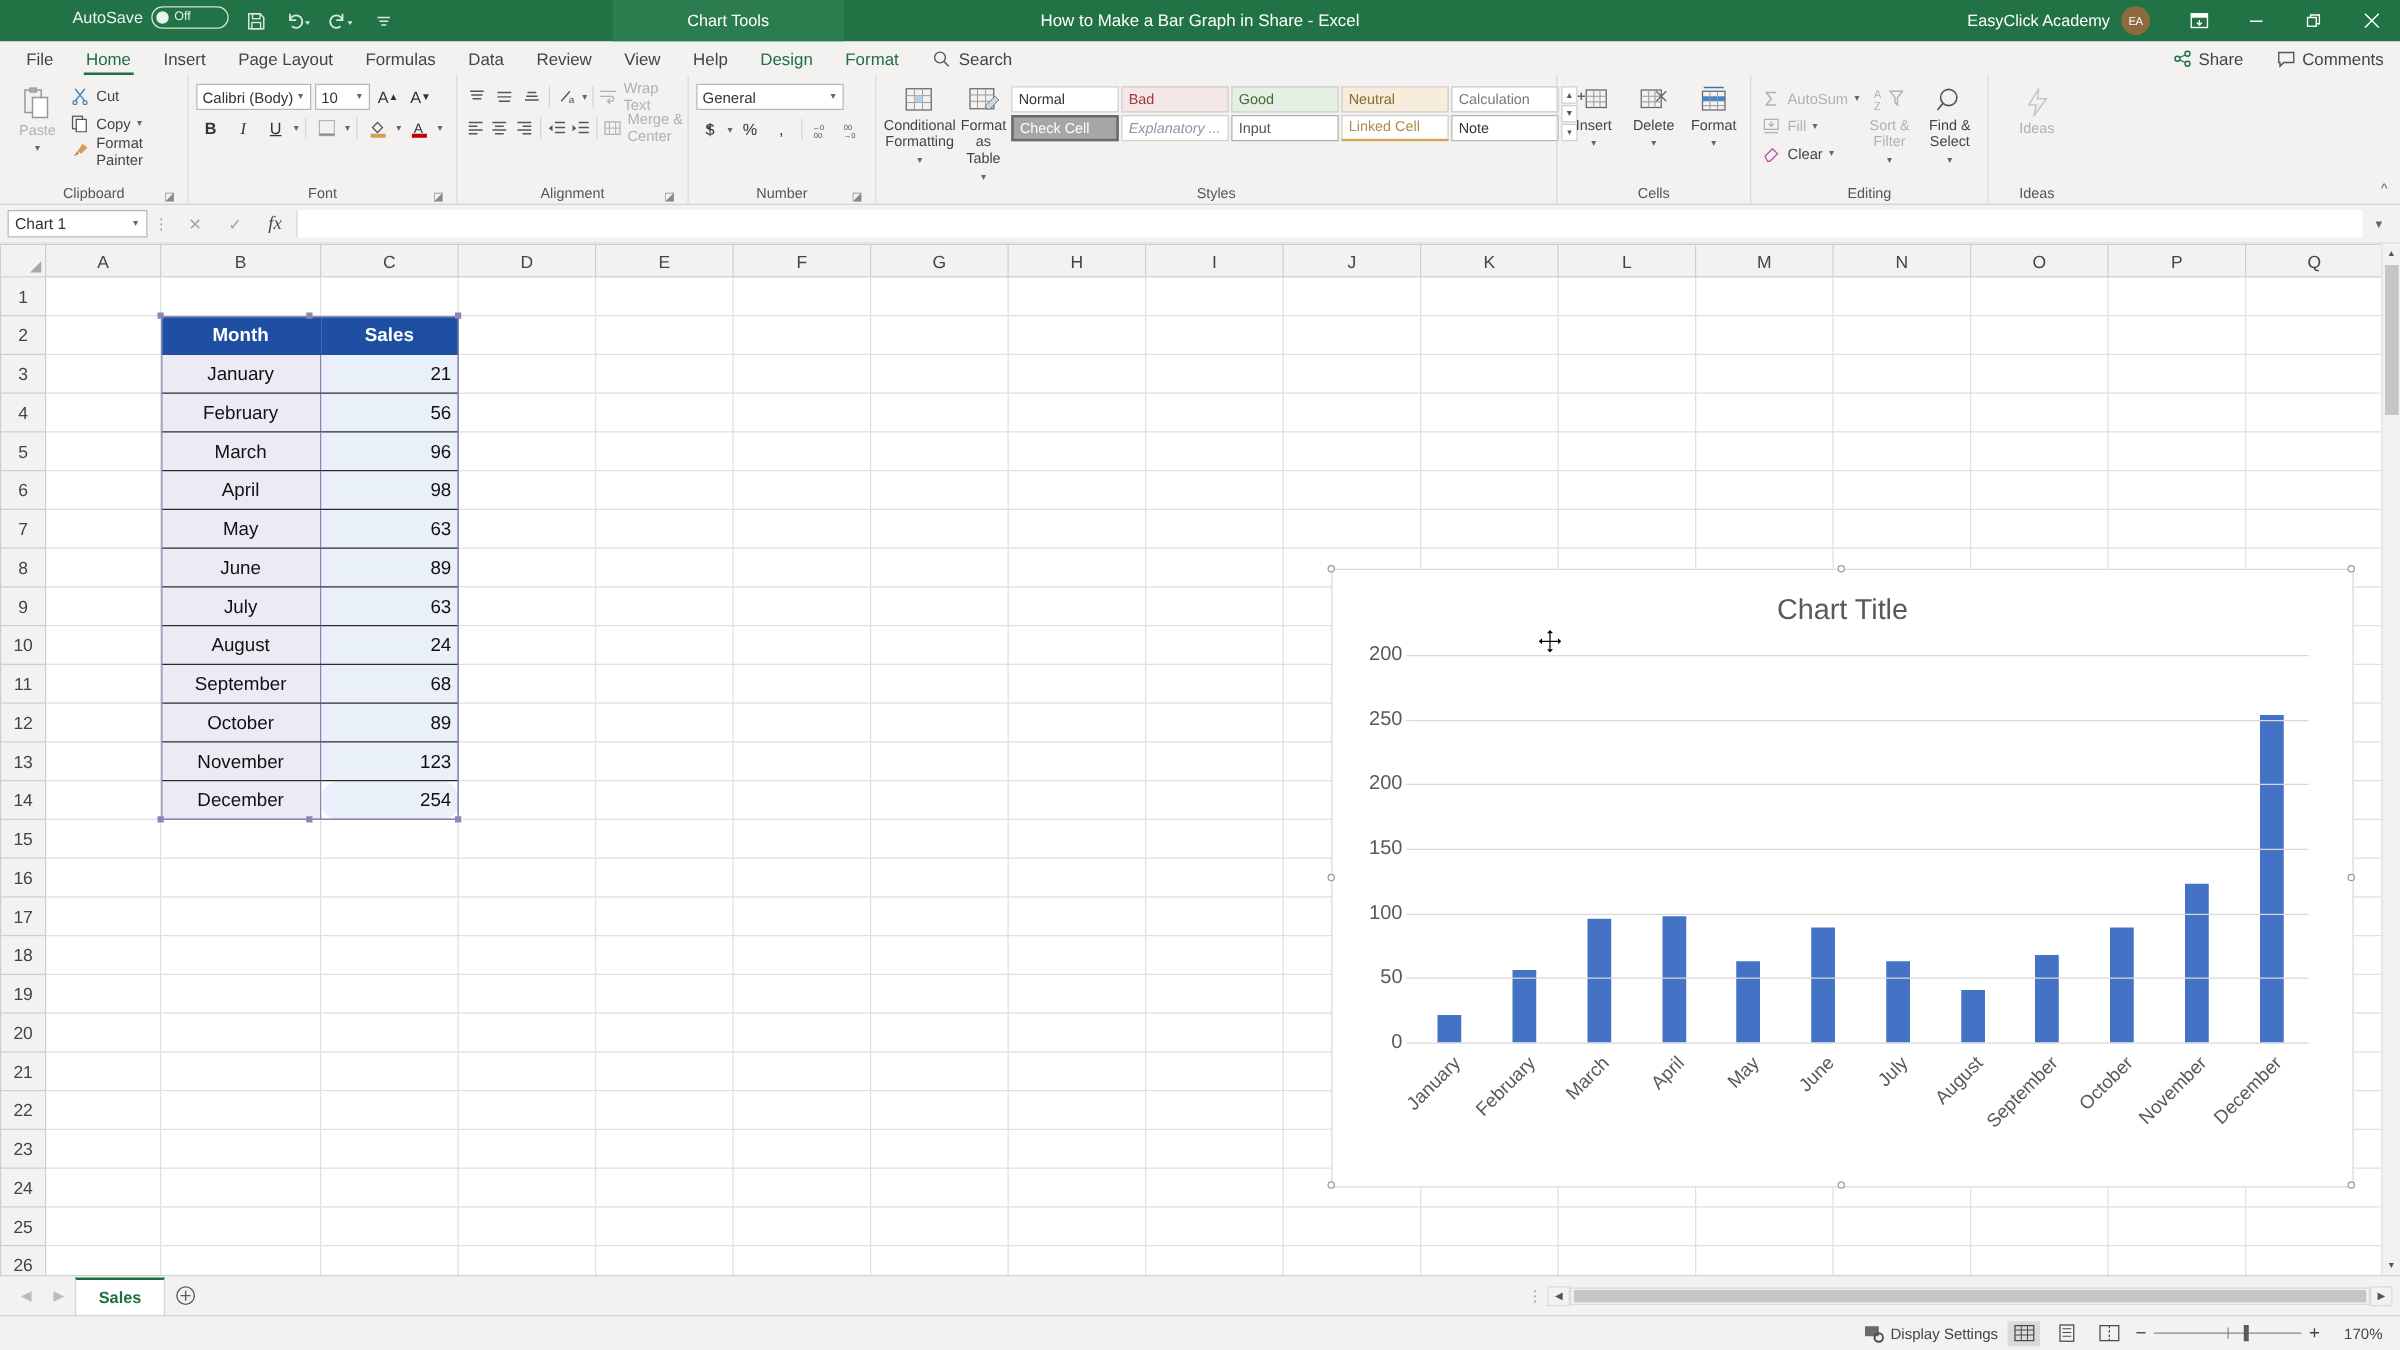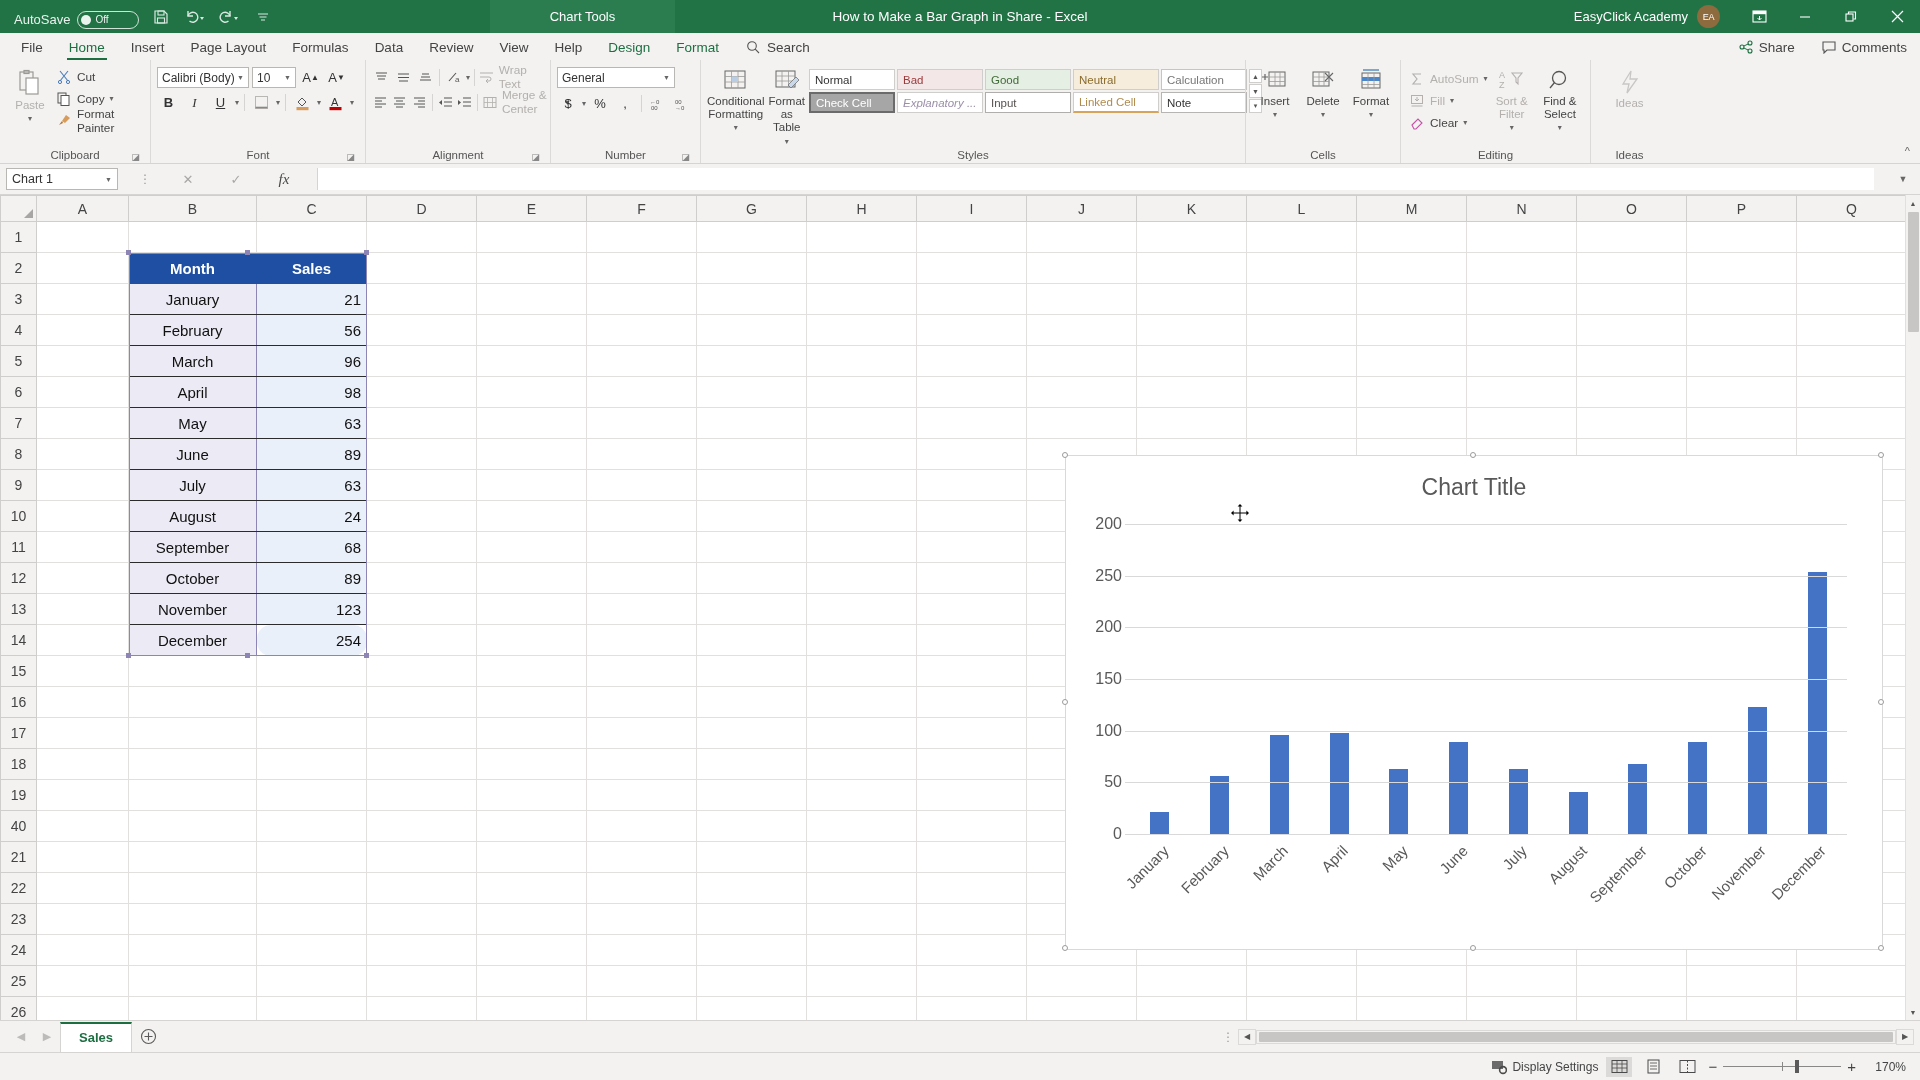--- a/index.html
+++ b/index.html
@@ -10,21 +10,21 @@
     color:#333;
     background:#fff;
   }
 
   
   .titlebar{
     height:33px; background:#217346; color:#fff;
     display:flex; align-items:center; position:relative;
     font-size:13px;
   }
-  .qat{ display:flex; align-items:flex-end; gap:10px; padding-left:14px; }
+  .qat{ display:flex; align-items:flex-start; gap:10px; padding-left:14px;margin-left:44px; }
   .autosave-wrap{ display:flex; align-items:center; gap:7px; }
   .autosave-label{ font-size:13px; color:#eaf3ee; }
   .toggle{
     width:62px;height:18px;border-radius:9px;border:1.5px solid #cfe3d6;
     display:flex;align-items:center;padding:0 3px;gap:4px;
   }
   .toggle .knob{ width:10px;height:10px;border-radius:50%;background:#eaf3ee; }
   .toggle .off{ font-size:10px;color:#eaf3ee; }
   .qicon{ width:24px;height:24px;display:flex;align-items:center;justify-content:center;opacity:.92;}
   .qicon svg{ display:block; }
@@ -124,21 +124,21 @@
   .scell{
     border:1px solid #d0cecc; font-size:11.5px; display:flex;align-items:center;
     padding:0 5px; background:#fff; color:#333; overflow:hidden; white-space:nowrap;
   }
   .gallery-scroll{ display:flex;flex-direction:column;gap:1px;margin-left:2px; }
   .gsbtn{ width:13px;height:14px;border:1px solid #d0cecc;background:#fff;display:flex;align-items:center;justify-content:center;font-size:7px;color:#555;}
 
   
   .fbar{
     height:31px; background:#f3f2f1; display:flex; align-items:center;
-    border-bottom:1px solid #d6d4d2; padding:0 6px; gap:18px;
+    border-bottom:1px solid #d6d4d2; padding:0 6px; gap:2px;
   }
   .namebox{
     width:112px;height:22px;border:1px solid #b9b7b4;background:#fff;
     display:flex;align-items:center;justify-content:space-between;padding:0 5px;font-size:12.5px;
   }
   .fb-dots{ color:#9a9a9a; font-size:12px; letter-spacing:1px; padding:0 3px;}
   .fb-btn{ width:30px;height:22px;display:flex;align-items:center;justify-content:center;font-size:13px;color:#a9a7a5; }
   .fb-btn.fx{ color:#4a4a4a; font-style:italic; font-family:"Liberation Serif",serif; font-size:15px;}
   .fb-input{
     flex:1;height:22px;background:#fff;border:none;border-left:1px solid #d6d4d2;
@@ -1184,21 +1184,21 @@
           <td class="cell" style="width: 110px;"></td>
           <td class="cell" style="width: 110px;"></td>
           <td class="cell" style="width: 110px;"></td>
           <td class="cell" style="width: 110px;"></td>
           <td class="cell" style="width: 110px;"></td>
           <td class="cell" style="width: 110px;"></td>
           <td class="cell" style="width: 110px;"></td>
           <td class="cell" style="width: 110px;"></td>
         </tr>
         <tr>
-          <td class="rowhead">40</td>
+          <td class="rowhead">20</td>
           <td class="cell" style="width: 92px;"></td>
           <td class="cell" style="width: 128px;"></td>
           <td class="cell" style="width: 110px;"></td>
           <td class="cell" style="width: 110px;"></td>
           <td class="cell" style="width: 110px;"></td>
           <td class="cell" style="width: 110px;"></td>
           <td class="cell" style="width: 110px;"></td>
           <td class="cell" style="width: 110px;"></td>
           <td class="cell" style="width: 110px;"></td>
           <td class="cell" style="width: 110px;"></td>

